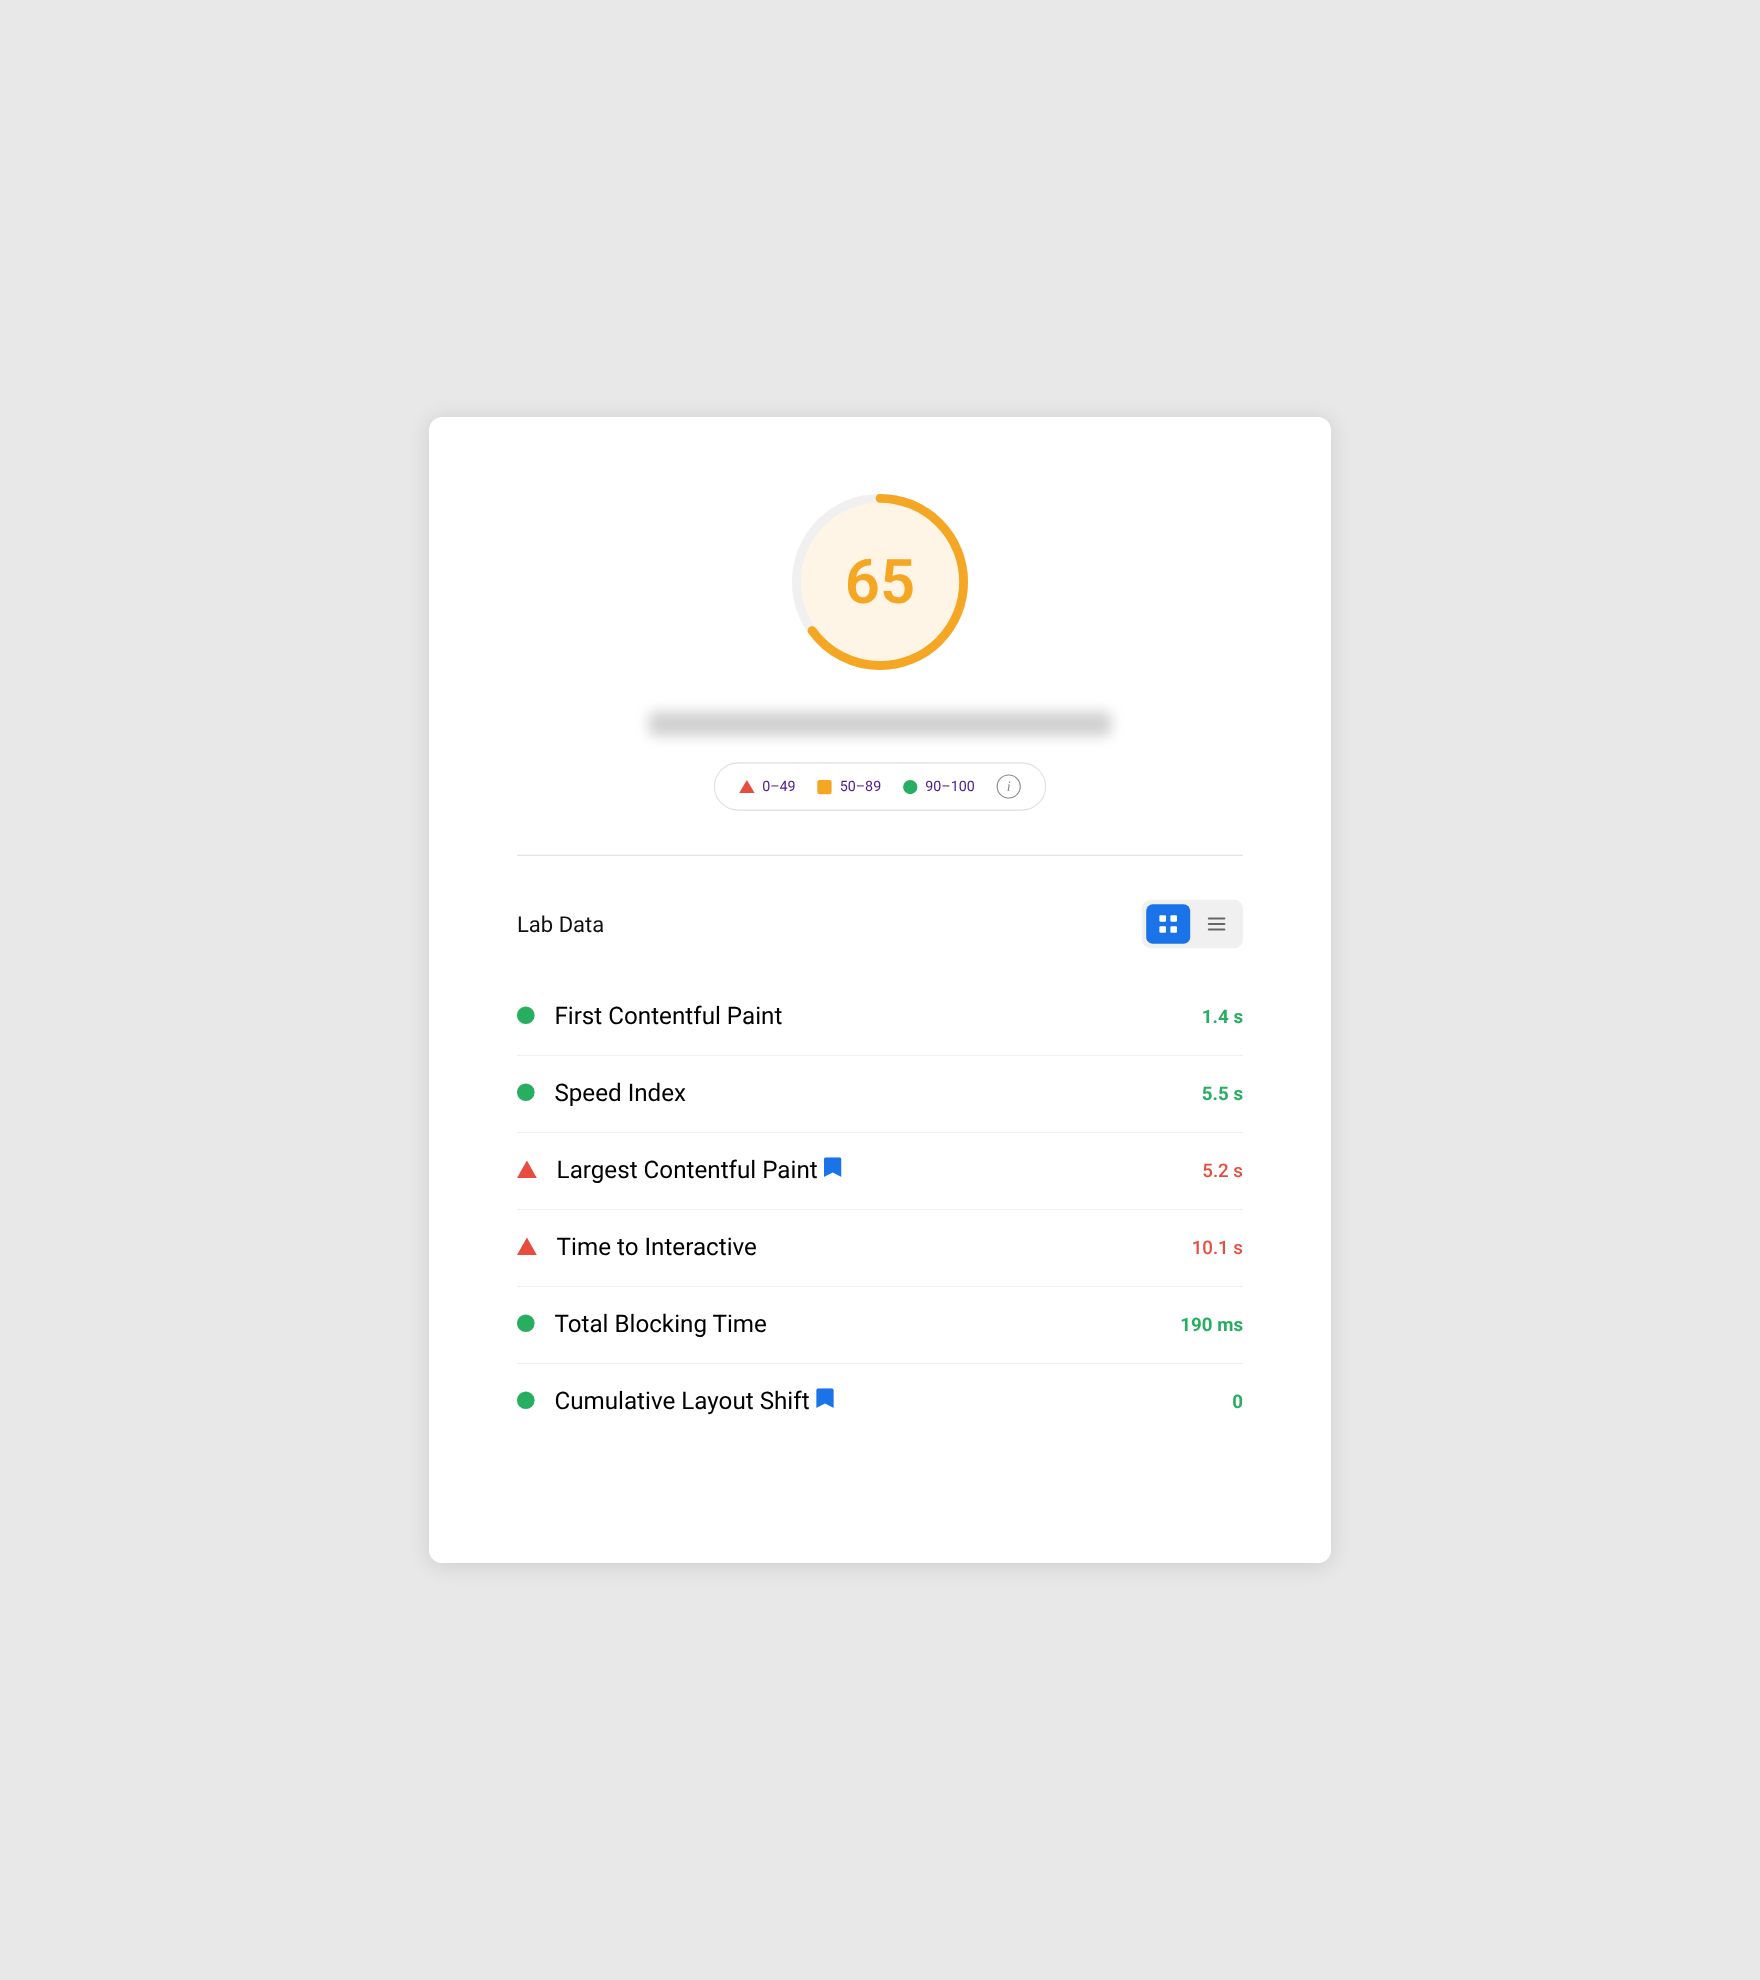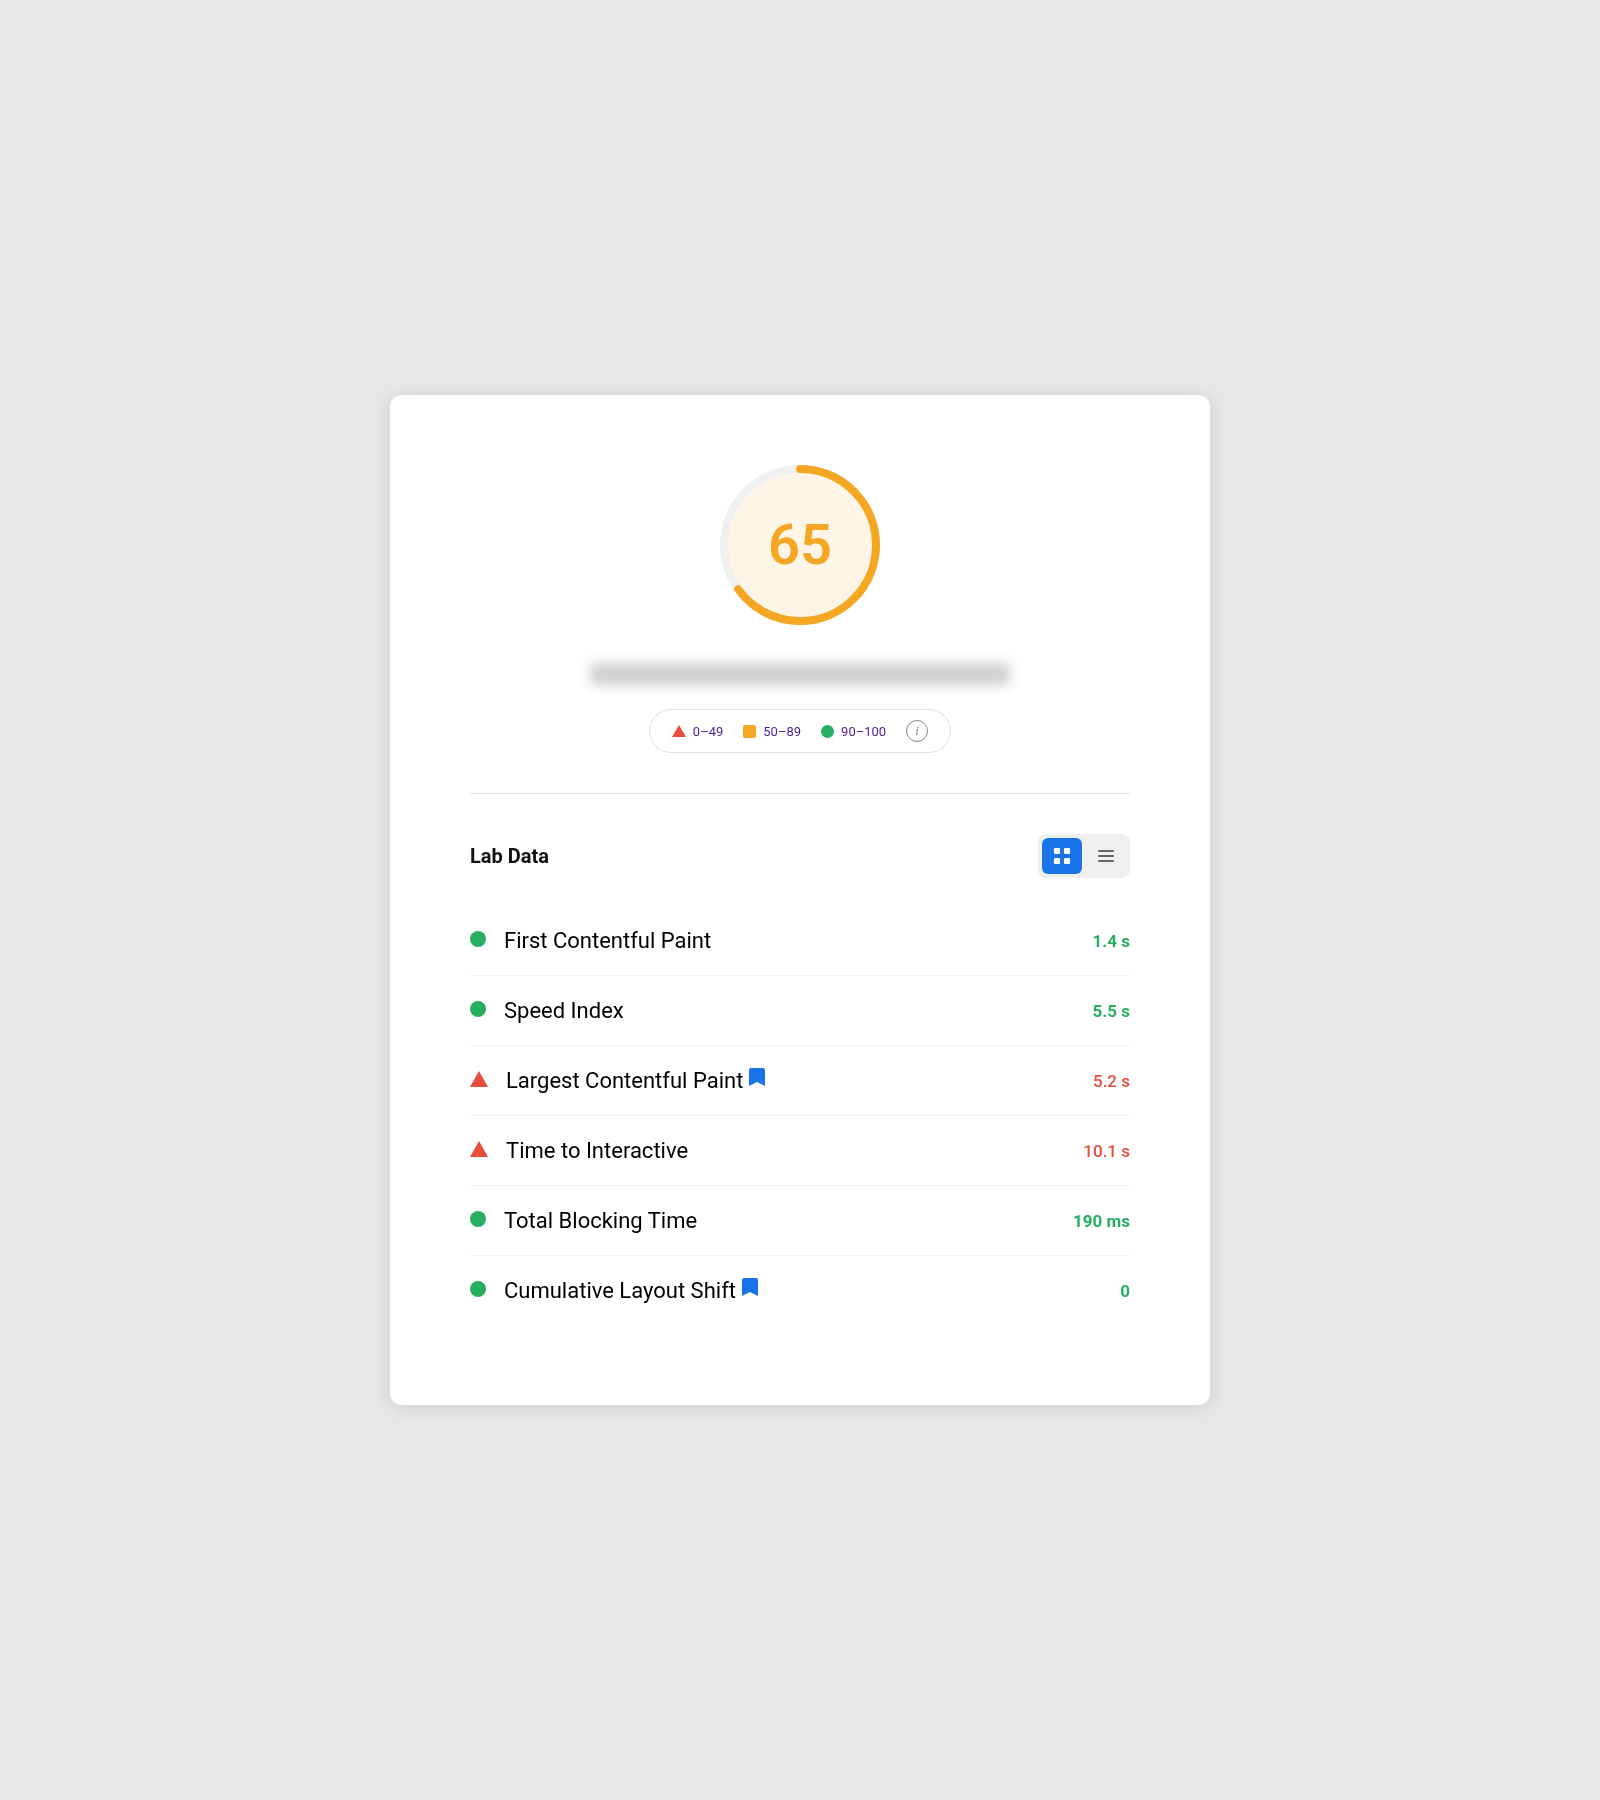--- a/index.html
+++ b/index.html
@@ -12,21 +12,21 @@
       min-height: 100vh;
       font-family: -apple-system, BlinkMacSystemFont, 'Segoe UI', Roboto, sans-serif;
       padding: 40px;
     }
 
     .card {
       background: #ffffff;
       border-radius: 12px;
       box-shadow: 0 2px 20px rgba(0,0,0,0.12);
       width: 820px;
-      padding: 60px 80px 80px;
+      padding: 60px 80px 112px;
     }
 
     
     .score-section {
       display: flex;
       flex-direction: column;
       align-items: center;
       margin-bottom: 40px;
     }
 
@@ -149,21 +149,21 @@
     
     .lab-data-header {
       display: flex;
       align-items: center;
       justify-content: space-between;
       margin-bottom: 28px;
     }
 
     .lab-data-title {
       font-size: 20px;
-      font-weight: 700;
+      font-weight: 400;
       color: #111;
     }
 
     .view-toggle {
       display: flex;
       gap: 4px;
       background: #f0f0f0;
       border-radius: 8px;
       padding: 4px;
     }

